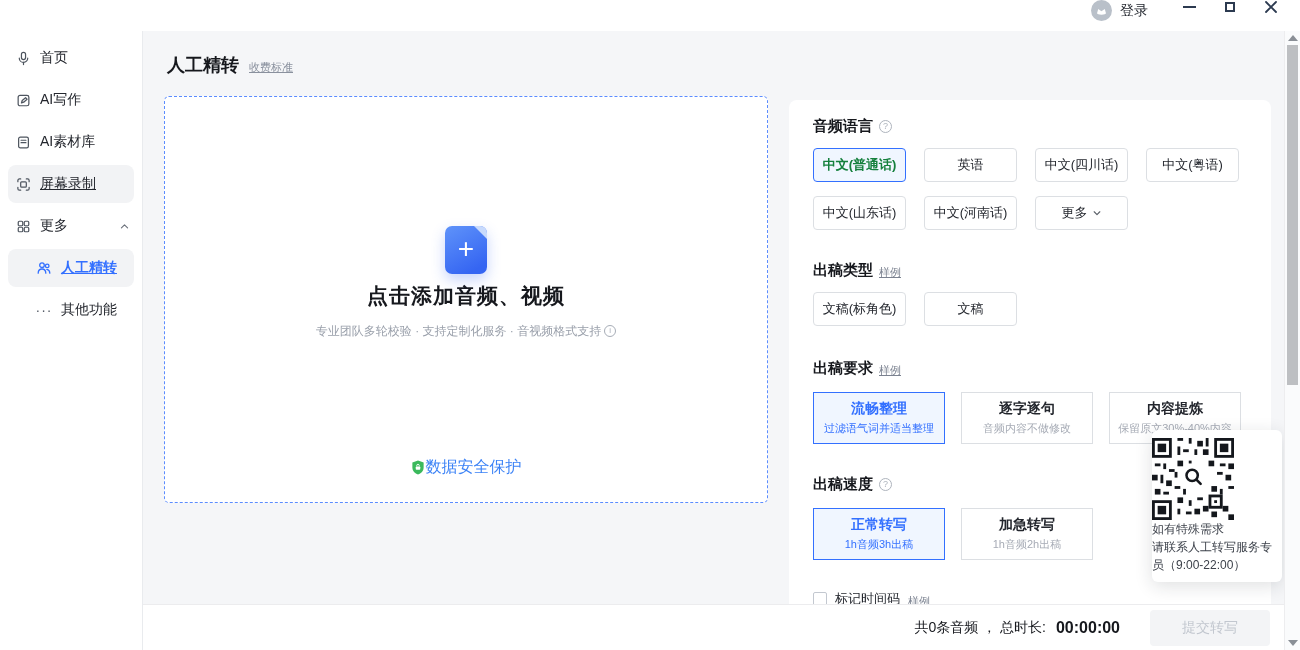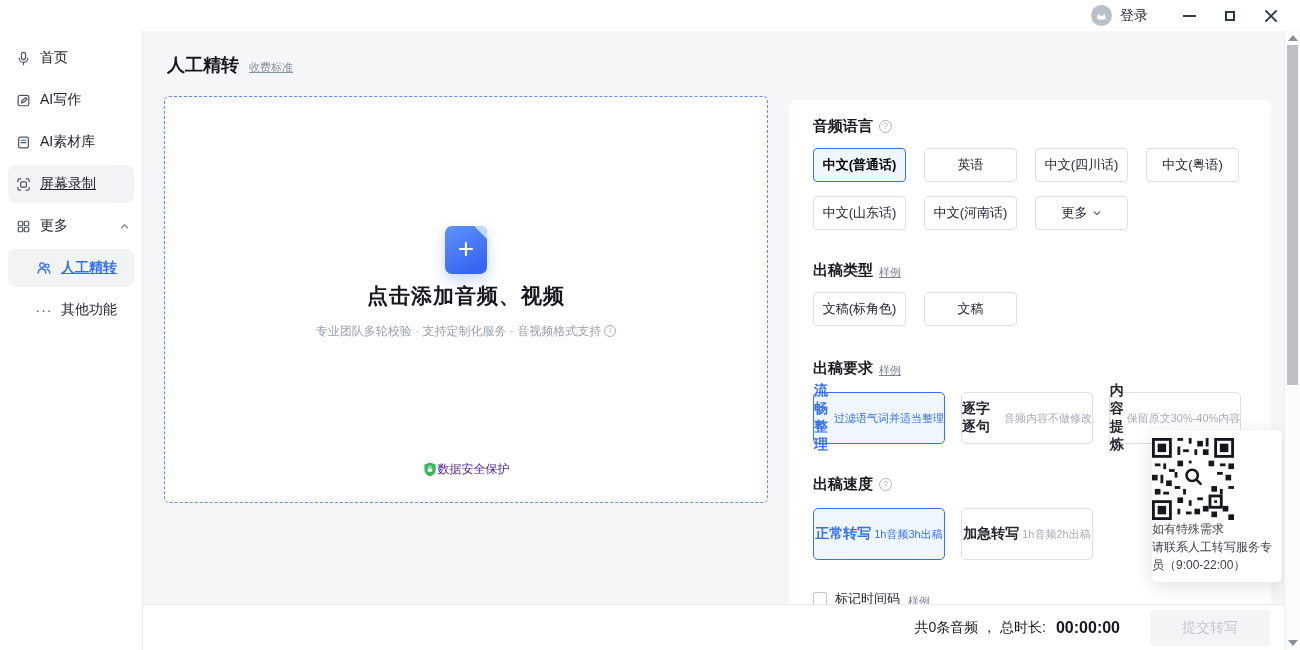--- a/index.html
+++ b/index.html
@@ -1,20 +1,20 @@
 <!DOCTYPE html>
 <html><head>
 <meta charset="utf-8">
 <style>
   * { margin:0; padding:0; box-sizing:border-box; }
   html,body { width:1300px; height:650px; overflow:hidden; }
   body { font-family:"Liberation Sans","DejaVu Sans",sans-serif; background:#fff; color:#1d2129; }
 
   
-  .titlebar { height:31px; background:#fff; display:flex; align-items:center; justify-content:flex-end; padding-right:22px; }
+  .titlebar { height:31px; background:#fff; display:flex; align-items:flex-start; justify-content:flex-end; padding-right:22px; }
   .login-group { display:flex; align-items:center; gap:8px; margin-right:34px; cursor:pointer; }
   .avatar { width:21px; height:21px; border-radius:50%; background:#b9c0c9; display:flex; align-items:center; justify-content:center; }
   .login-label { font-size:14px; color:#1d2129; }
   .win-controls { display:flex; align-items:center; gap:27px; }
   .win-btn { width:14px; height:14px; display:flex; align-items:center; justify-content:center; cursor:pointer; }
   .minimize-bar { width:13px; height:2px; background:#2c3a50; }
   .maximize-box { width:10px; height:10px; border:2px solid #2c3a50; }
 
   
   .app-body { display:flex; height:619px; }
@@ -39,35 +39,35 @@
 
   
   .upload-box { position:absolute; left:21px; top:65px; width:604px; height:407px; background:#fff; border:1px dashed #5b8cff; border-radius:5px; display:flex; flex-direction:column; align-items:center; justify-content:center; cursor:pointer; }
   .upload-inner { display:flex; flex-direction:column; align-items:center; margin-top:-34px; }
   .doc-icon { width:42px; height:48px; background:linear-gradient(150deg,#5f93fa 0%,#3565f2 85%); border-radius:7px; position:relative; overflow:hidden; display:flex; align-items:center; justify-content:center; box-shadow:0 6px 14px rgba(53,101,242,.28); }
   .doc-icon::before { content:""; position:absolute; top:0; right:0; width:0; height:0; border-top:13px solid #c8dafc; border-left:13px solid transparent; }
   .plus-glyph { color:#fff; font-size:28px; font-weight:400; line-height:1; margin-top:-2px; }
   .upload-title { margin-top:8px; font-size:21px; font-weight:700; color:#16181d; letter-spacing:1px; }
   .upload-sub { margin-top:13px; font-size:12px; color:#9aa0ab; display:flex; align-items:center; gap:3px; }
   .circle-icon { width:12px; height:12px; border:1px solid #a7adb7; border-radius:50%; color:#a7adb7; font-size:8px; display:inline-flex; align-items:center; justify-content:center; line-height:1; }
-  .security-row { position:absolute; bottom:24px; left:0; right:0; display:flex; align-items:center; justify-content:center; gap:1px; font-size:12px; color:#4c1d95; }
+  .security-row { position:absolute; bottom:24px; left:0; right:0; display:flex; align-items:center; justify-content:center; gap:1px; font-size:16px; color:#3b82f6; }
 
   
   .right-card { position:absolute; left:646px; top:69px; width:482px; bottom:0; background:#fff; border-radius:8px 8px 0 0; padding:16px 24px 0; overflow:hidden; }
   .sec-header { display:flex; align-items:center; gap:6px; font-size:15px; font-weight:700; color:#16181d; height:20px; }
   .qmark { width:13px; height:13px; border:1px solid #aeb4bd; border-radius:50%; color:#aeb4bd; font-size:9px; font-weight:400; display:inline-flex; align-items:center; justify-content:center; }
   .sample-link { font-size:11px; font-weight:400; color:#7b8290; text-decoration:underline; cursor:pointer; position:relative; top:2px; }
   .opt-row { display:flex; gap:18px; margin-top:12px; }
   .opt-row + .opt-row { margin-top:14px; }
   .opt-btn { width:93px; height:34px; border:1px solid #dcdfe3; border-radius:4px; background:#fff; font-size:13px; color:#23262d; display:inline-flex; align-items:center; justify-content:center; gap:4px; cursor:pointer; white-space:nowrap; }
-  .opt-btn.selected { border-color:#3370ff; color:#000000; background:#f0f6ff; font-weight:700; }
+  .opt-btn.selected { border-color:#3370ff; color:#15803d; background:#f0f6ff; font-weight:700; }
   .mt30 { margin-top:30px; }
   .mt32 { margin-top:32px; }
   .card-row { display:flex; gap:16px; margin-top:14px; }
-  .req-card { width:132px; height:52px; border:1px solid #dcdfe3; border-radius:5px; background:#fff; display:flex; flex-direction:row; align-items:center; justify-content:center; gap:3px; cursor:pointer; }
+  .req-card { width:132px; height:52px; border:1px solid #dcdfe3; border-radius:0; background:#fff; display:flex; flex-direction:column; align-items:center; justify-content:center; gap:3px; cursor:pointer; }
   .req-card .t { font-size:14px; font-weight:700; color:#23262d; }
   .req-card .s { font-size:11px; color:#a6abb5; white-space:nowrap;text-align:center; }
   .req-card.selected { border-color:#3370ff; background:#f0f6ff; }
   .req-card.selected .t, .req-card.selected .s { color:#3370ff; }
   .checkbox-row { display:flex; align-items:center; gap:8px; margin-top:30px; }
   .checkbox { width:14px; height:14px; border:1px solid #c3c8d0; border-radius:2px; background:#fff; cursor:pointer; flex:none; }
   .checkbox-label { font-size:13px; color:#23262d; }
 
   
   .bottom-bar { position:absolute; left:0; right:0; bottom:0; height:46px; background:#fff; border-top:1px solid #ececee; display:flex; align-items:center; justify-content:flex-end; padding-right:30px; z-index:5; }

